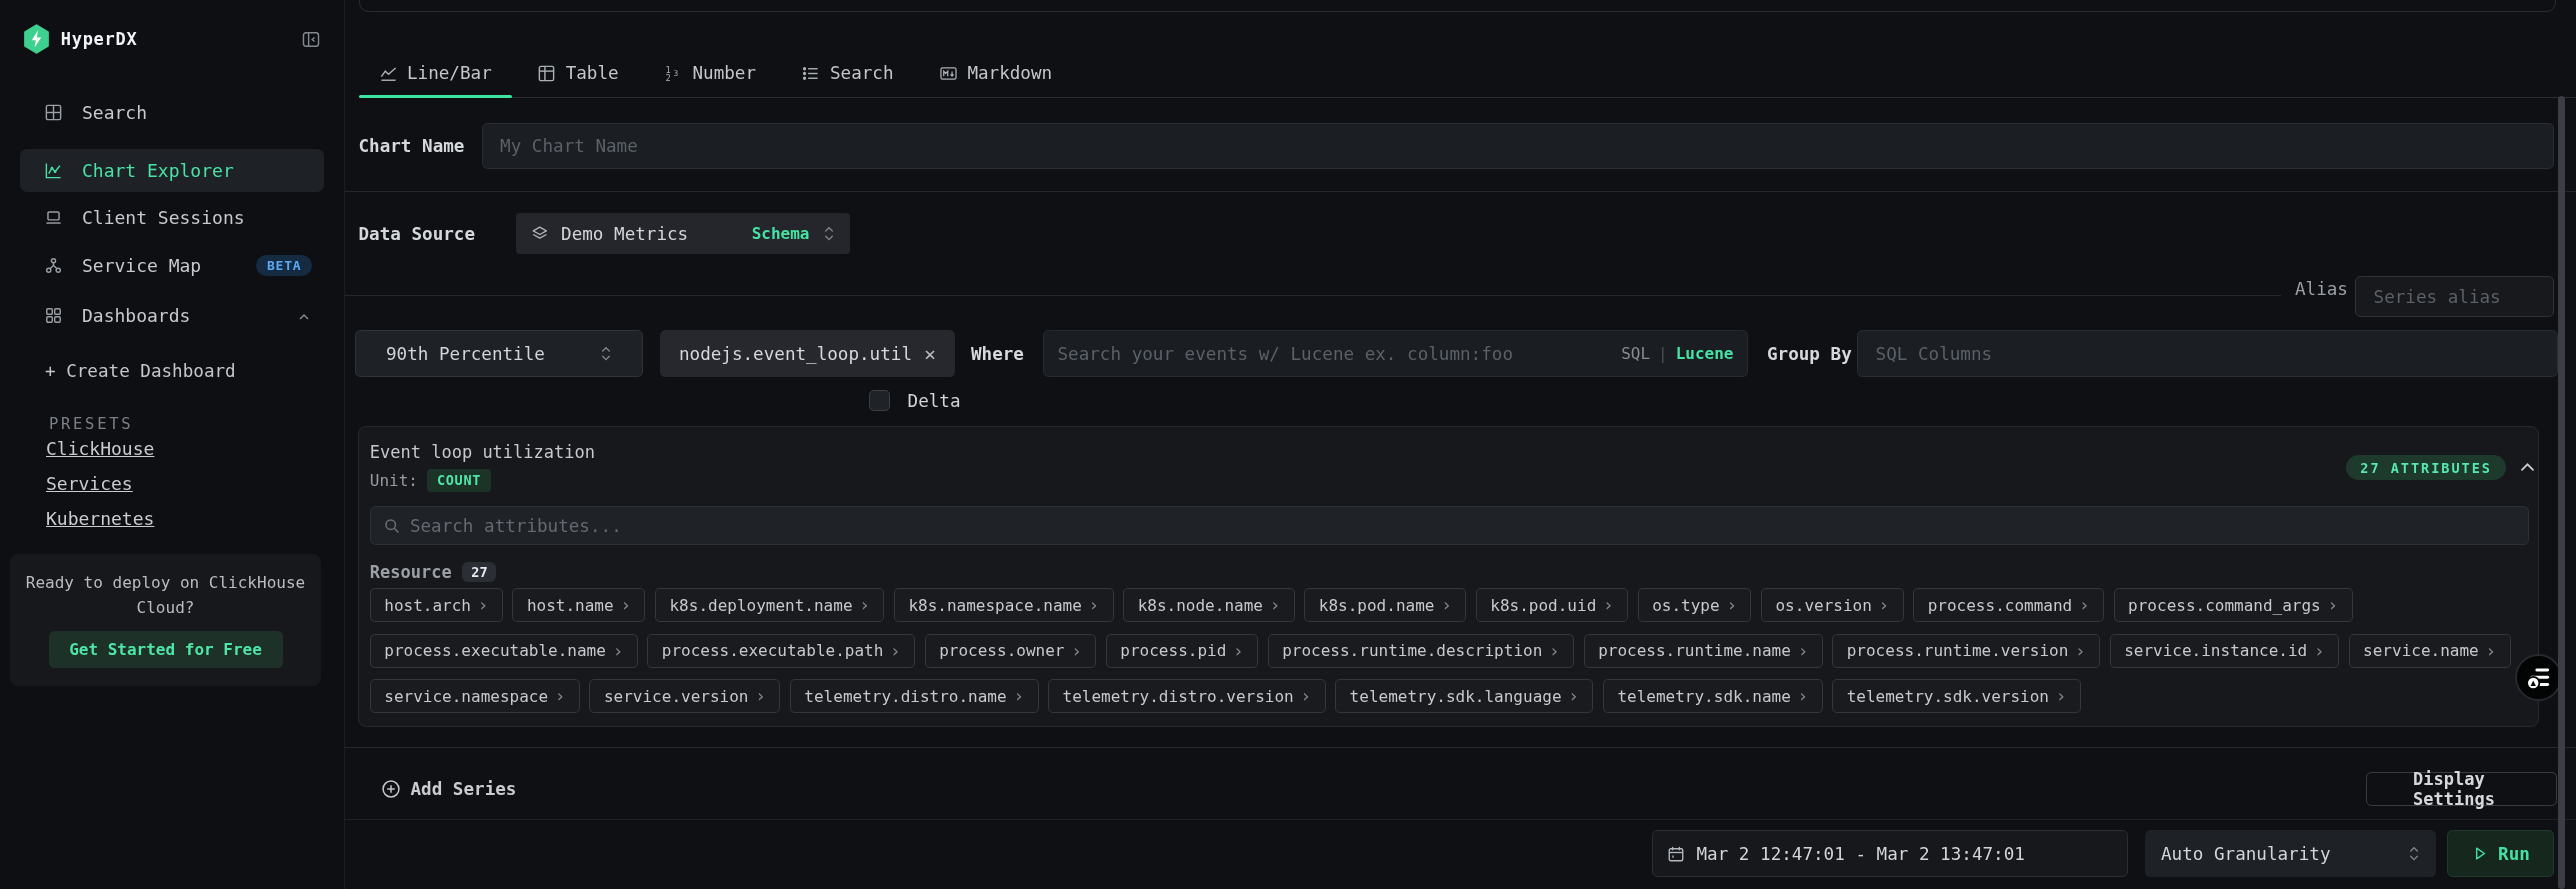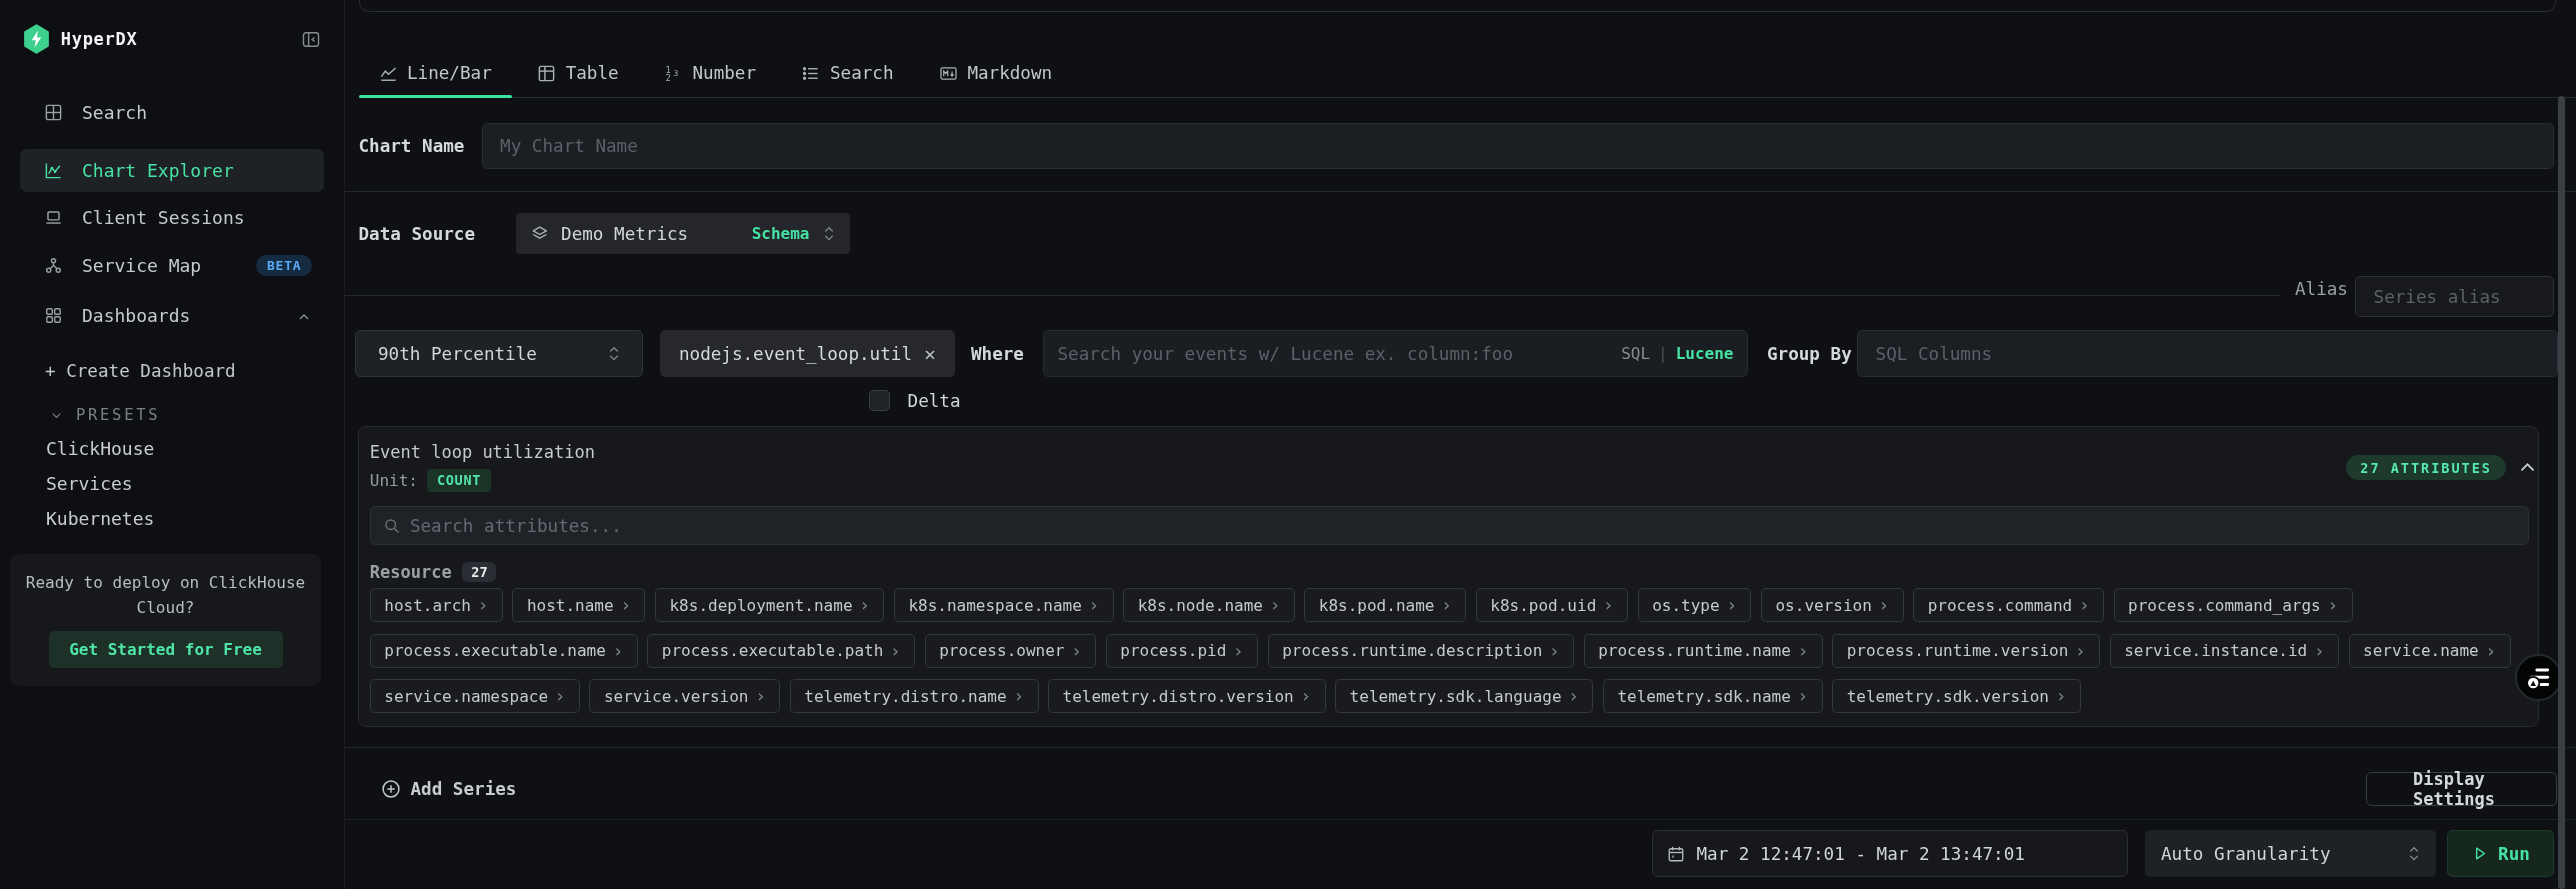--- a/index.html
+++ b/index.html
@@ -17,25 +17,25 @@
 
   .nav-item { position:absolute; left:0; right:0; margin:0 20px; padding:0 12px 0 24px; height:41px; display:flex; align-items:center; gap:19px; color:#c6cacd; font-size:18px; cursor:pointer; }
   .nav-item .nicon { width:19px; height:19px; flex:none; color:#9ba0a6; }
   .nav-item .nicon svg { width:100%; height:100%; }
   .nav-item.active { background:#1e2125; border-radius:6.8px; height:43px; color:#47e2a4; }
   .nav-item.active .nicon { color:#47e2a4; }
   .badge-beta { margin-left:auto; background:#152b42; color:#5aa9f5; font-size:13px; font-weight:700; letter-spacing:0.7px; padding:3.4px 10.8px; border-radius:675px; }
   .nav-chevron { margin-left:auto; width:16px; height:16px; color:#8b9096; }
 
   .create-dash { position:absolute; left:45px; top:353px; height:35px; display:flex; align-items:center; color:#c3c7cb; font-size:17.6px; cursor:pointer; }
-  .presets-row { position:absolute; left:49px; top:403px; height:24px; display:flex; align-items:center; gap:12px; color:#7c8187; cursor:pointer; }
+  .presets-row { position:absolute; left:49px; top:403px; height:24px; display:flex; align-items:center; gap:12px; color:#7c8187; cursor:pointer;flex-direction:column; }
   .presets-row .pchev { width:15px; height:15px; }
   .presets-label { font-size:15.5px; letter-spacing:2.7px; }
   .preset-list { position:absolute; left:46px; top:431px; right:13.5px; }
-  .preset { height:35px; display:flex; align-items:center; color:#c9ccd0; font-size:18px; cursor:pointer; }
+  .preset { height:35px; display:flex; align-items:center; color:#c9ccd0; font-size:18px; cursor:pointer;text-decoration:underline; }
 
   .promo-card { position:absolute; left:10px; top:554px; width:311px; height:132px; background:#16181c; border-radius:8px; padding:16px 10.8px; text-align:center; }
   .promo-text { color:#b9bdc2; font-size:16px; line-height:25px; }
   .promo-btn { margin:10.8px auto 0; width:234px; height:37px; background:#1d3128; border-radius:5.4px; display:flex; align-items:center; justify-content:center; color:#4ee6a6; font-size:16px; font-weight:700; cursor:pointer; }
 
   
   .main { position:absolute; left:345px; top:0; right:0; bottom:0; background:#0f1013; }
   .top-edge { position:absolute; left:13.5px; right:20px; top:-20px; height:32px; border:1.4px solid #2a2e33; border-radius:9.5px; }
 
   .tabs { position:absolute; left:13.5px; right:0; top:49px; height:49px; display:flex; gap:5.4px; border-bottom:1.4px solid #292c31; }
@@ -60,21 +60,21 @@
   .ds-select .dicon { width:17.6px; height:17.6px; color:#aeb3b8; }
   .ds-value { color:#d2d5d9; font-size:17.6px; }
   .schema-link { margin-left:auto; color:#46e2a4; font-size:16px; font-weight:700; cursor:pointer; }
   .caret-updown { width:12px; height:21.6px; color:#7f858c; flex:none; }
 
   .alias-rule { position:absolute; left:0; top:295px; width:1936px; height:1.4px; background:#24272c; }
   .alias-label { position:absolute; left:1950px; top:279px; color:#9aa0a6; font-size:17.6px; }
   .alias-input { position:absolute; left:2010px; top:276px; width:199px; height:41px; background:#17191d; border:0.7px solid #2f3237; }
 
   .series-row { position:absolute; left:0; top:330px; height:47px; right:0; }
-  .agg-select { position:absolute; left:10px; top:0; width:288px; height:47px; background:#1e2126; border:0.7px solid #30343a; border-radius:5.4px; display:flex; align-items:center; padding:0 22px; color:#d2d5d9; font-size:17.6px; cursor:pointer; }
+  .agg-select { position:absolute; left:10px; top:0; width:288px; height:47px; background:#1e2126; border:0.7px solid #30343a; border-radius:5.4px; display:flex; align-items:center; padding:0 30px; color:#d2d5d9; font-size:17.6px; cursor:pointer; }
   .agg-select .caret-updown { margin-left:auto; }
   .metric-chip { position:absolute; left:315px; top:0; width:295px; height:47px; background:#26282e; border-radius:5.4px; display:flex; align-items:center; justify-content:center; gap:12px; color:#d5d8dc; font-size:17.6px; cursor:pointer; }
   .metric-close { color:#b9bdc2; font-size:20px; line-height:1; cursor:pointer; }
   .where-label { position:absolute; left:626px; top:0; height:47px; display:flex; align-items:center; }
   .where-input-wrap { position:absolute; left:698px; top:0; width:705px; height:47px; background:#1a1d21; border:0.7px solid #282b30; border-radius:5.4px; display:flex; align-items:center; padding:0 13.5px; gap:6.8px; }
   .where-input-wrap input { flex:1; background:transparent; border:none; outline:none; color:#d2d5d9; font-size:17.6px; font-family:inherit; }
   .where-input-wrap input::placeholder { color:#5b6168; }
   .lang-toggle { display:flex; align-items:center; gap:8px; font-size:16px; flex:none; cursor:pointer; }
   .lang-sql { color:#878d93; } .lang-sep { color:#4a4f55; } .lang-lucene { color:#46e2a4; font-weight:700; }
   .groupby-label { position:absolute; left:1422px; top:0; height:47px; display:flex; align-items:center; }

